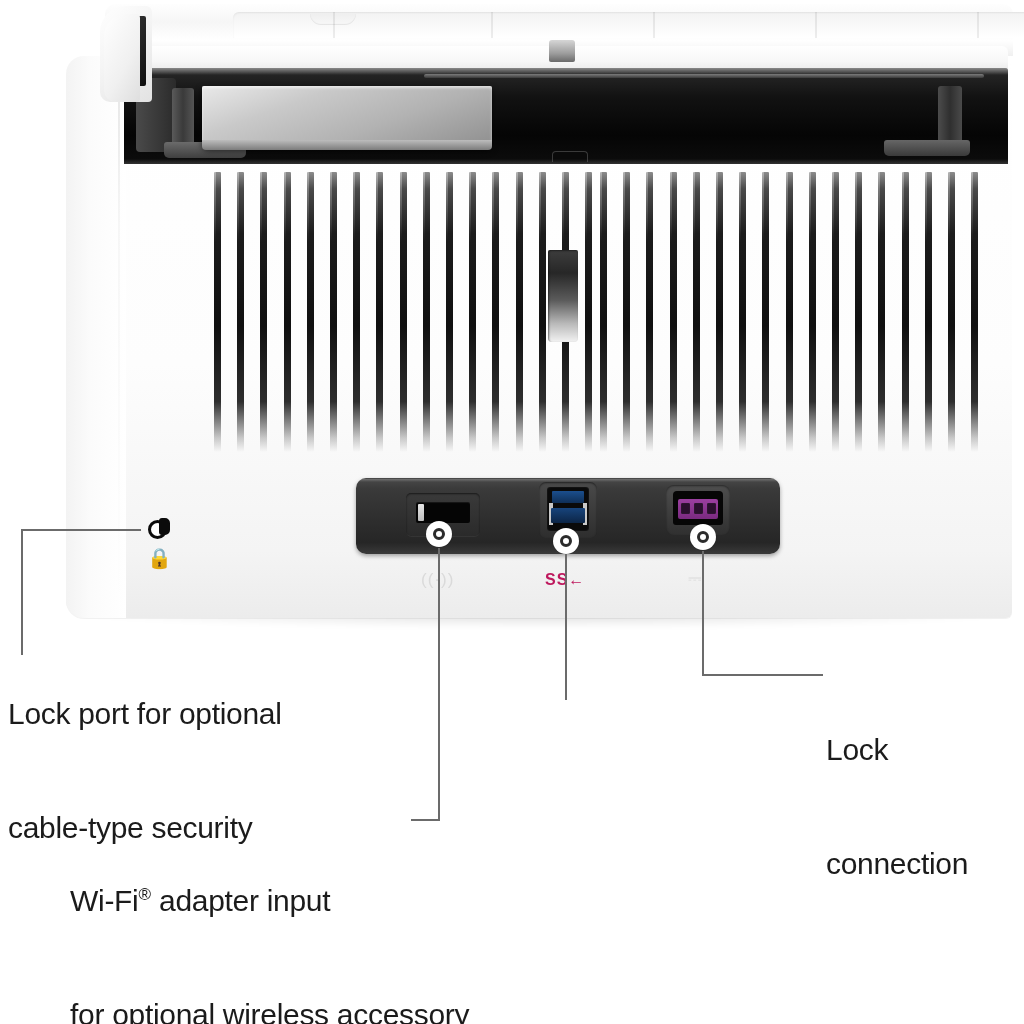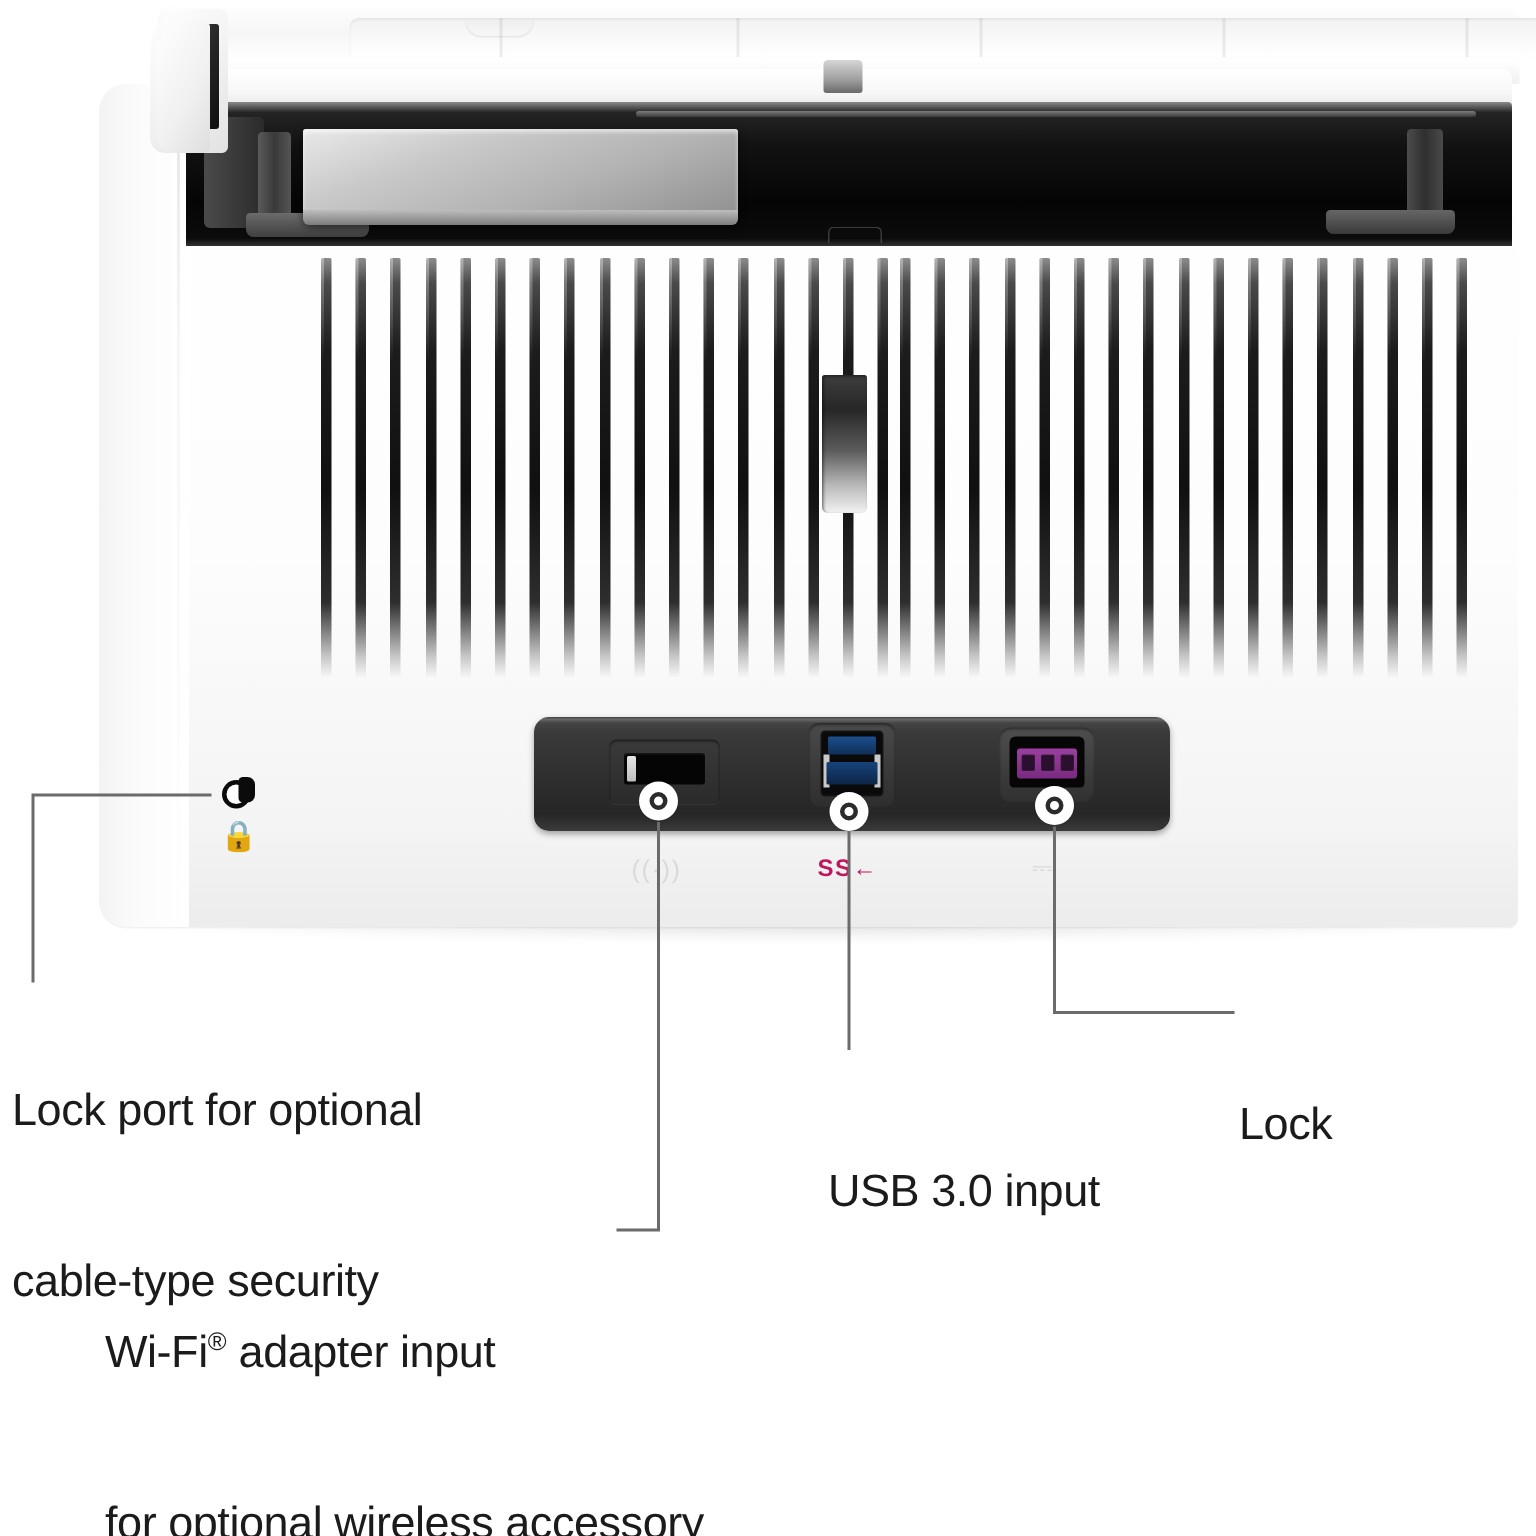--- a/index.html
+++ b/index.html
@@ -478,31 +478,31 @@
 
     <polyline points="141,530 22,530 22,655" fill="none" stroke="#6b6b6b" stroke-width="2"></polyline>
 
     <polyline points="439,548 439,820 411,820" fill="none" stroke="#6b6b6b" stroke-width="2"></polyline>
 
     <polyline points="566,554 566,700" fill="none" stroke="#6b6b6b" stroke-width="2"></polyline>
 
     <polyline points="703,551 703,675 823,675" fill="none" stroke="#6b6b6b" stroke-width="2"></polyline>
   </svg>
 
-  <div class="callout" style="left:8px; top:646px;">
+  <div class="callout" style="left:8px; top:619px;">
     <div>Lock port for optional</div>
     <div>cable-type security</div>
   </div>
 
   <div class="callout" style="left:70px; top:800px;">
     <div><span>Wi-Fi</span><span class="reg">®</span><span> adapter input</span></div>
     <div>for optional wireless accessory</div>
   </div>
 
   <div class="callout" style="left:552px; top:700px;">
-    <div>USB 3.0 input</div>
   </div>
 
   <div class="callout" style="left:826px; top:655px;">
     <div>Lock</div>
+    <div>connection</div>
   </div>
 
 </div>
 
 </body></html>

